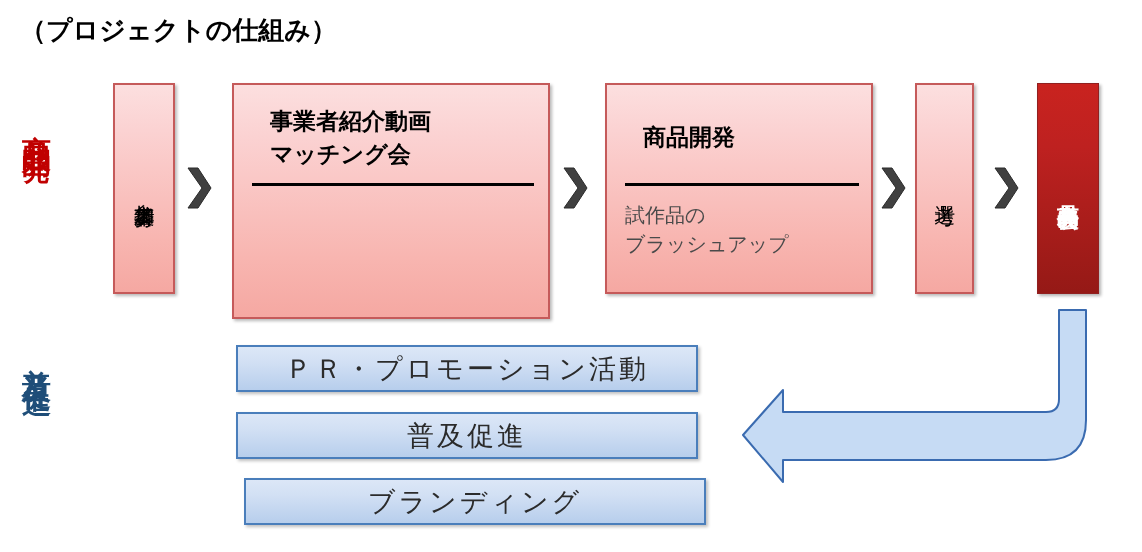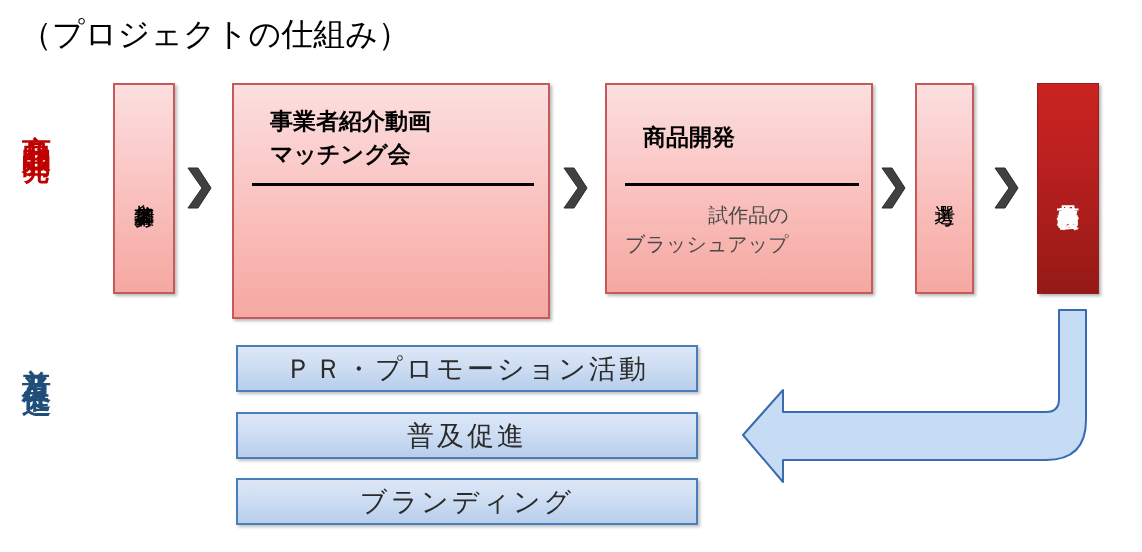--- a/index.html
+++ b/index.html
@@ -14,22 +14,22 @@
     overflow: hidden;
     font-family: "Liberation Sans", "DejaVu Sans", sans-serif;
     color: #000000;
   }
 
   
   #diagram-title {
     position: absolute;
     left: 20px;
     top: 13px;
-    font-size: 32px;
-    font-weight: normal;
+    font-size: 26px;
+    font-weight: bold;
     letter-spacing: 0px;
     color: #000000;
     white-space: nowrap;
   }
 
   
   .row-label {
     position: absolute;
     writing-mode: vertical-rl;
     text-orientation: upright;
@@ -148,21 +148,21 @@
     line-height: 1.45;
     color: #4A4A4A;
     white-space: pre-line;
   }
 
   #stage-box-matching .stage-divider { left: 18px; top: 98px; width: 282px; }
   #stage-box-matching .stage-body    { left: 6px;  top: 116px; }
 
   #stage-box-develop .stage-heading  { top: 36px; }
   #stage-box-develop .stage-divider  { left: 18px; top: 98px; width: 234px; }
-  #stage-box-develop .stage-body     { left: 18px; top: 116px; text-align: right; }
+  #stage-box-develop .stage-body     { left: 18px; top: 116px; }
 
   
   .chevron {
     position: absolute;
     width: 26px;
     height: 44px;
   }
   .chevron svg { display: block; width: 100%; height: 100%; }
 
   #chevron-1 { left: 186px; top: 166px; }
@@ -185,21 +185,21 @@
     justify-content: center;
   }
   .promo-label {
     font-size: 27px;
     letter-spacing: 3px;
     color: #2B2B2B;
     white-space: nowrap;
   }
   #promo-box-0 { top: 345px; }
   #promo-box-1 { top: 412px; }
-  #promo-box-2 { top: 478px; }
+  #promo-box-2 { top: 478px; margin-left: 8px; }
 
   
   #feedback-arrow {
     position: absolute;
     left: 735px;
     top: 300px;
     width: 365px;
     height: 185px;
   }
   #feedback-arrow svg { display: block; width: 100%; height: 100%; }

